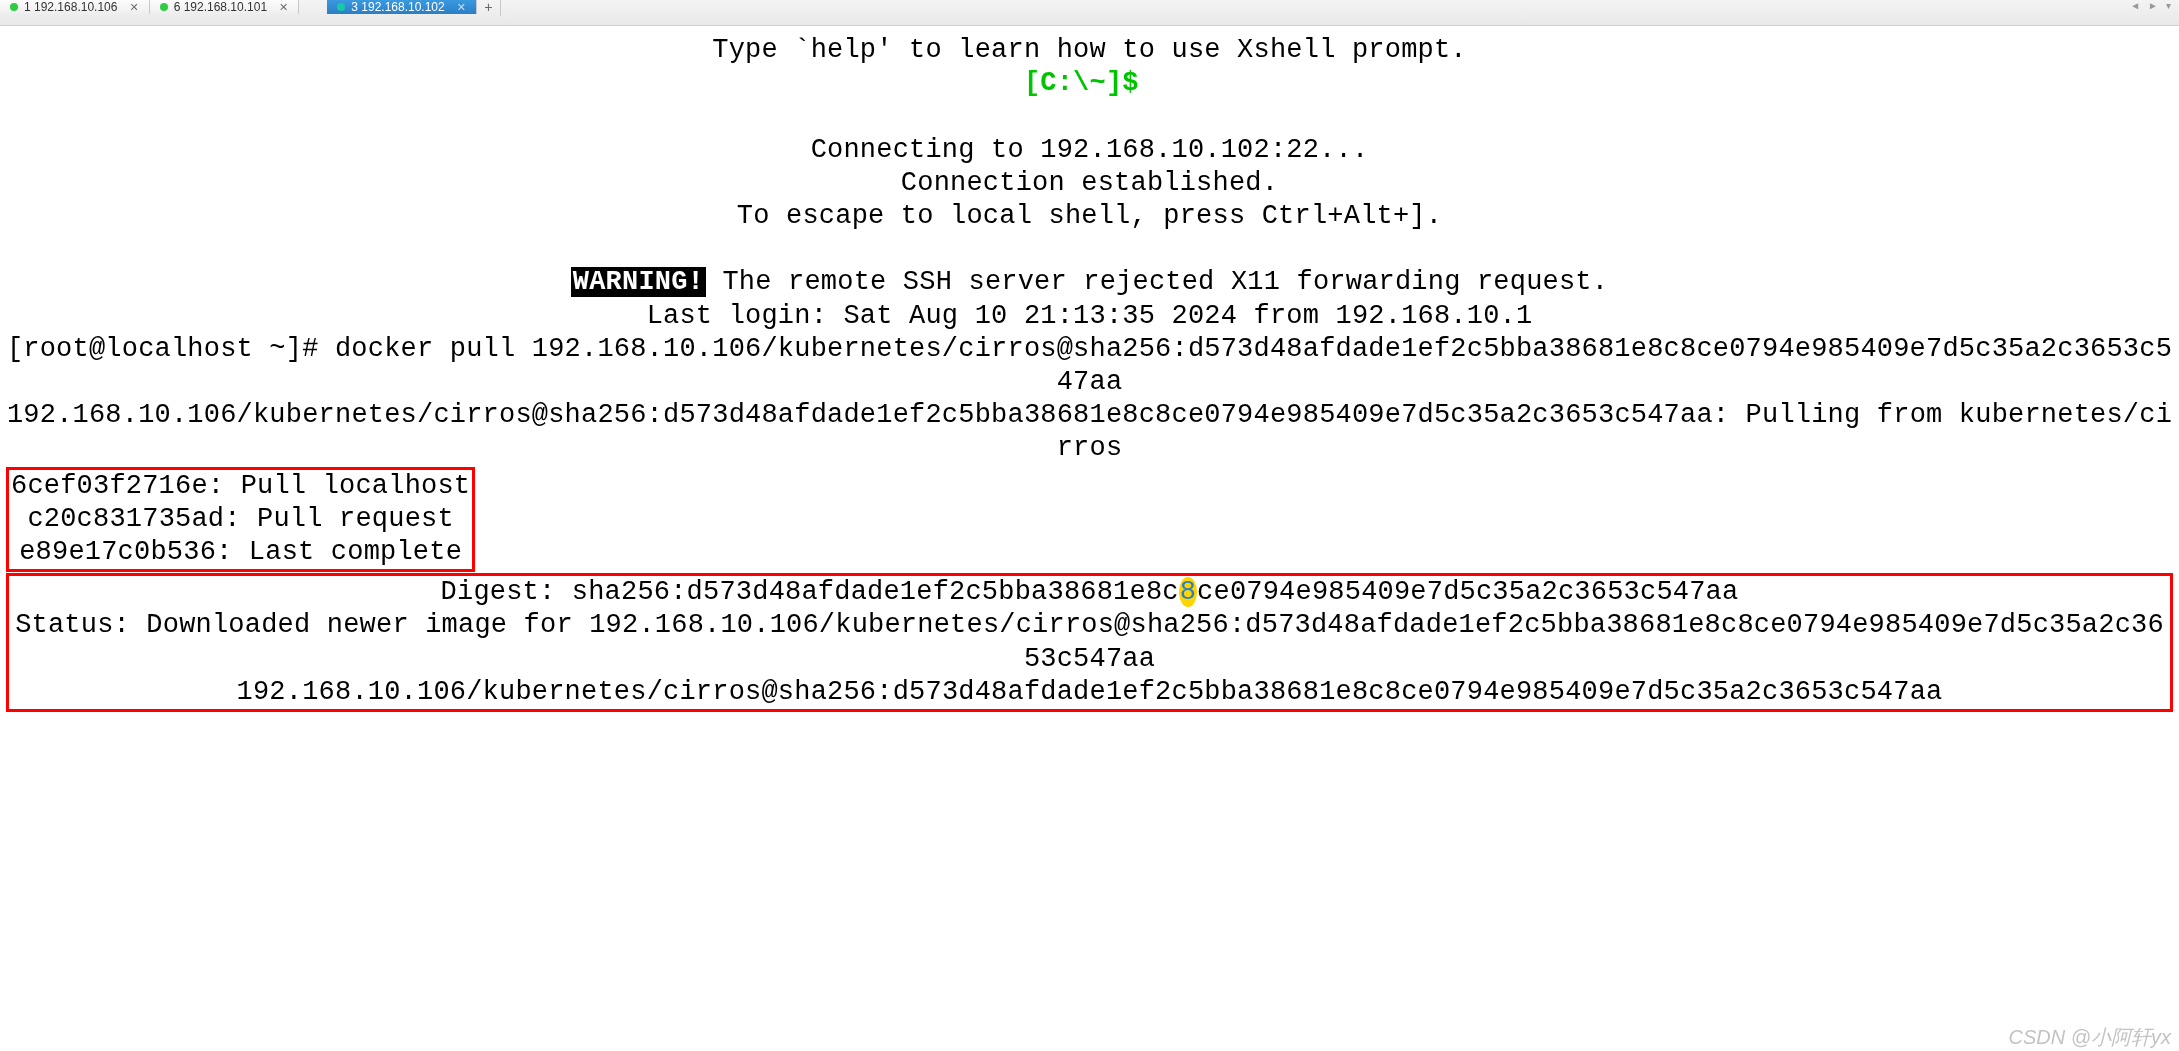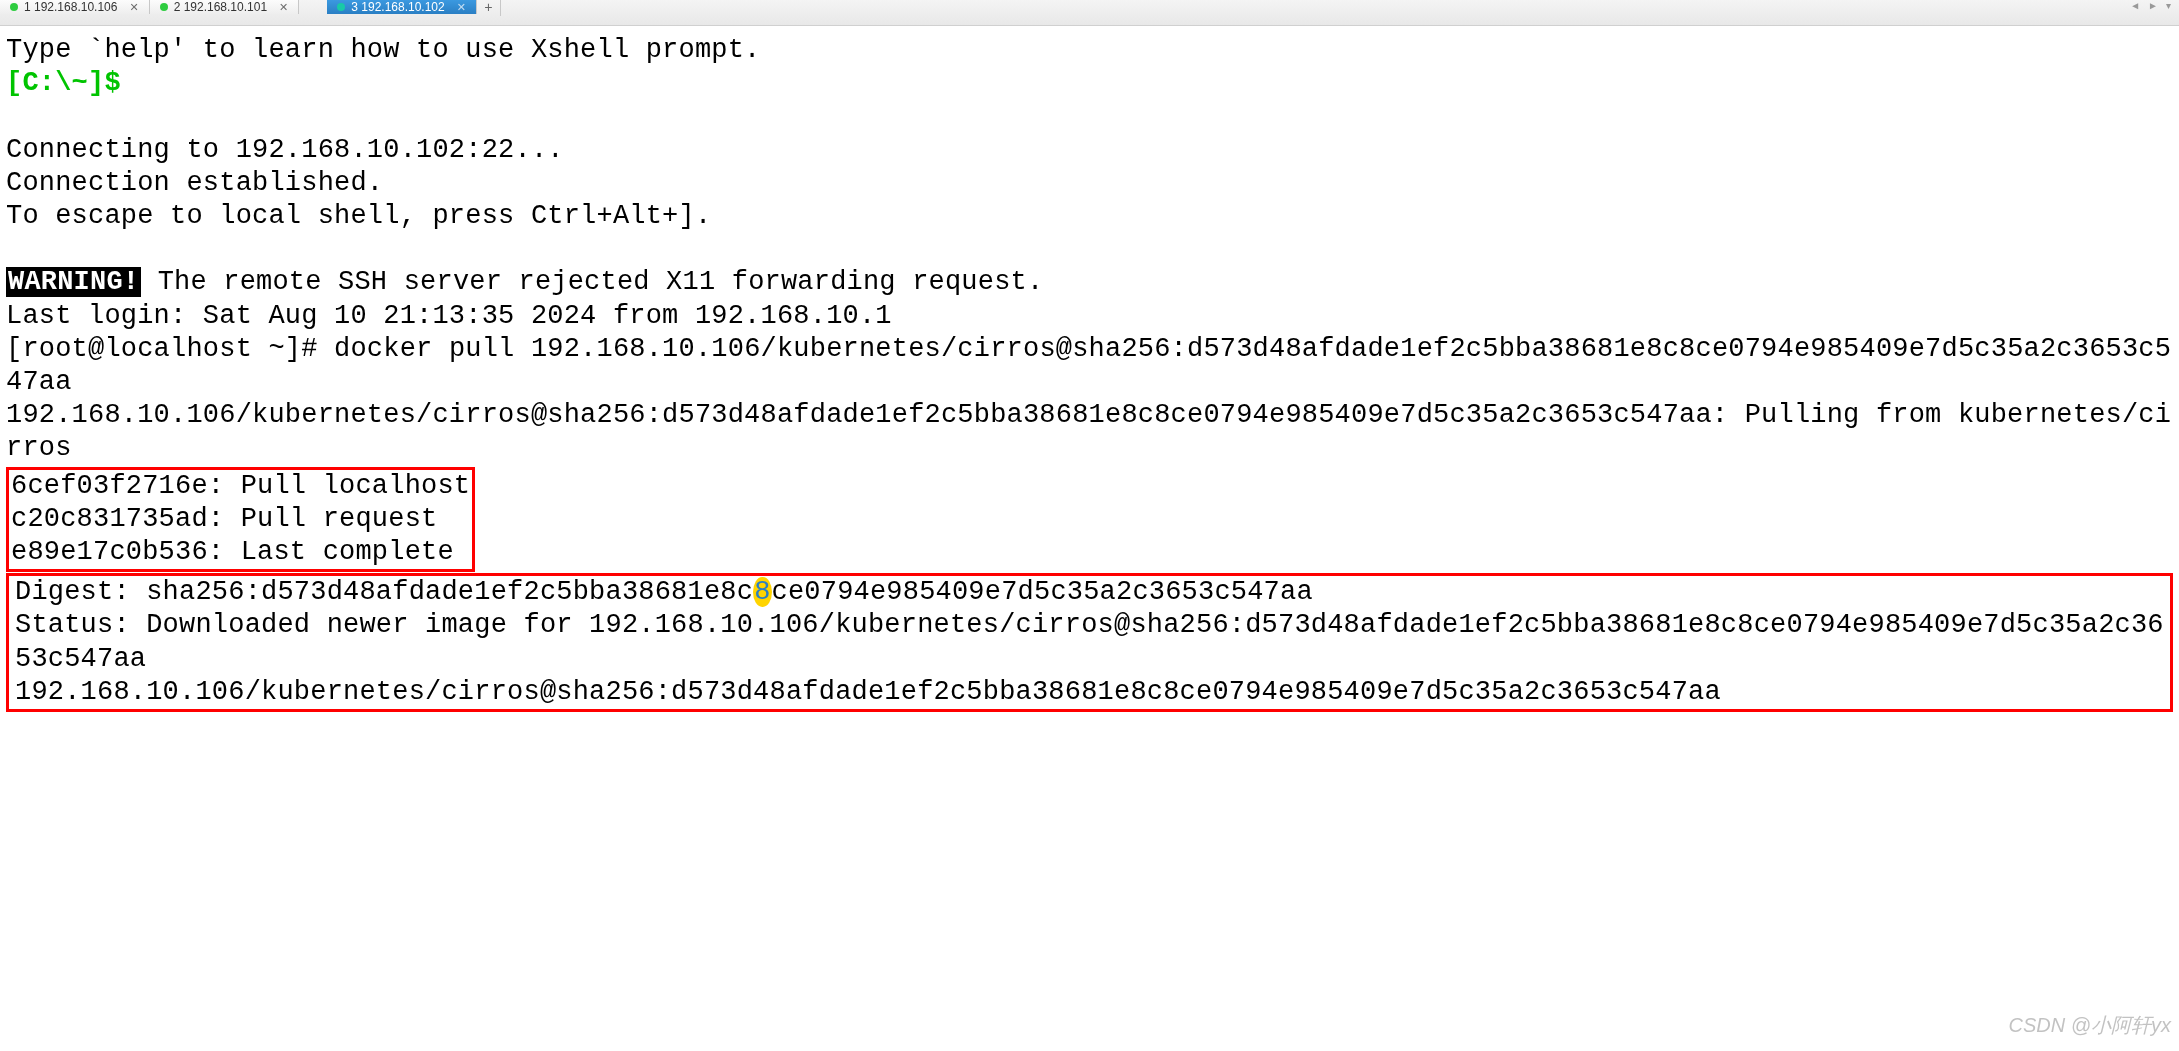--- a/index.html
+++ b/index.html
@@ -59,20 +59,21 @@
       padding: 0 2px;
     }
     .terminal {
       padding: 8px 6px;
       font-size: 27px;
       line-height: 1.23;
       white-space: pre-wrap;
       word-break: break-all;
       color: #000;
       letter-spacing: 0.2px;
+      text-align: center;
     }
     .prompt-local { color: #00c400; font-weight: bold; }
     .warn-inv {
       background: #000; color: #fff;
       padding: 0 2px;
       font-weight: bold;
     }
     .box-red {
       border: 3px solid #ff0000;
       display: block;
@@ -87,40 +88,40 @@
       margin: 1px 0;
     }
     .hl-char {
       background: #ffd400;
       color: #2a7fc4;
       border-radius: 50%;
       padding: 0 1px;
     }
     .watermark {
       position: fixed;
-      right: 8px; bottom: 12px;
+      right: 8px; bottom: 0;
       font-family: sans-serif;
       font-size: 20px;
       color: rgba(120,120,120,.45);
       font-style: italic;
       pointer-events: none;
     }
   </style>
 </head>
 <body>
 
 <div class="tab-bar">
   <div class="tab">
     <span class="dot green"></span>
     <span>1 192.168.10.106</span>
     <span class="close">✕</span>
   </div>
   <div class="tab">
     <span class="dot green"></span>
-    <span>2 192.168.10.101</span>
+    <span>6 192.168.10.101</span>
     <span class="close">✕</span>
   </div>
   <div class="tab active">
     <span class="dot teal"></span>
     <span>3 192.168.10.102</span>
     <span class="close">✕</span>
   </div>
   <div class="new-tab">+</div>
   <div class="tab-bar-right">
     <span class="nav-arrow">◄</span>

